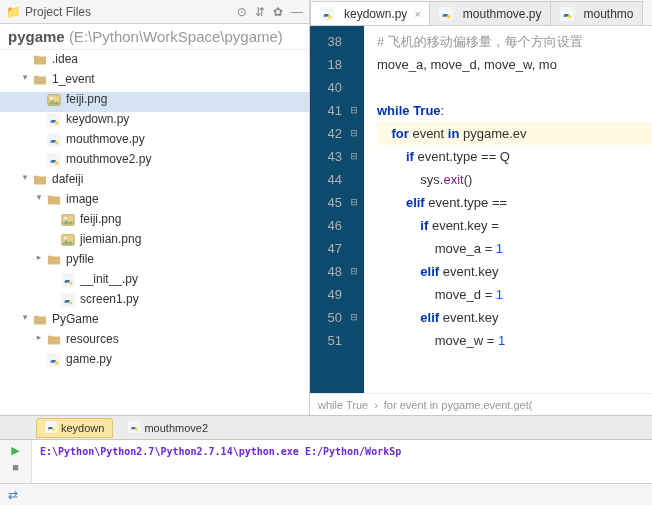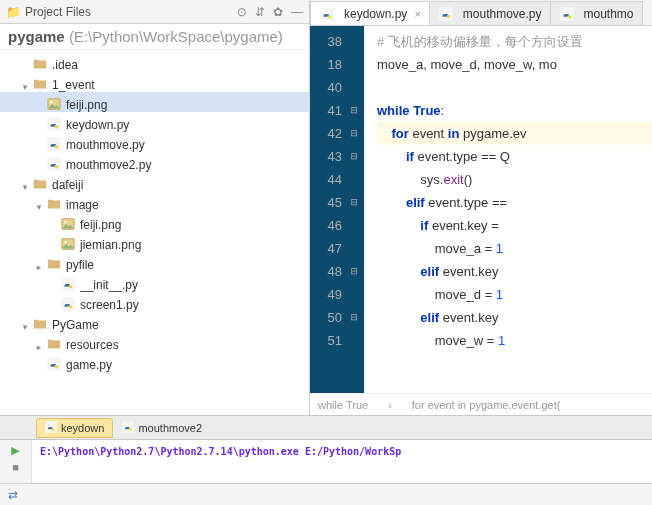--- a/index.html
+++ b/index.html
@@ -12,21 +12,21 @@
   .tool-icons { margin-left: auto; display: flex; gap: 8px; color: #888; }
   .tool-icons span { cursor: pointer; }
 
   
   .main { display: flex; flex: 1 1 auto; min-height: 0; }
 
   
   .sidebar { width: 310px; background: #fff; border-right: 1px solid #d0d0d0; display: flex; flex-direction: column; }
   .breadcrumb { padding: 4px 8px; color: #999; border-bottom: 1px solid #eee; font-size: 15px; }
   .tree { flex: 1 1 auto; overflow-y: auto; padding: 2px 0; }
-  .node { display: flex; align-items: flex-end; height: 20px; padding-right: 6px; white-space: nowrap; cursor: pointer; }
+  .node { display: flex; align-items: flex-start; height: 20px; padding-right: 6px; white-space: nowrap; cursor: pointer; }
   .node.selected { background: #d5e4f5; }
   .arrow { width: 10px; text-align: center; color: #888; font-size: 9px; user-select: none; }
   .icon { width: 16px; height: 16px; display: inline-flex; align-items: center; justify-content: center; margin: 0 4px 0 2px; }
   .icon svg { width: 14px; height: 14px; } .node.d1 { padding-left: 20px; }
   .node.d2 { padding-left: 34px; } .node.d3 { padding-left: 48px; }
 
   
   .editor { flex: 1 1 auto; display: flex; flex-direction: column; min-width: 0; background: #fff; }
   .tabs { height: 26px; display: flex; align-items: flex-end; background: #f5f5f5; border-bottom: 1px solid #d0d0d0; overflow: hidden; }
   .tab { height: 24px; display: flex; align-items: center; padding: 0 8px 0 6px; gap: 5px; border: 1px solid #d0d0d0; border-bottom: none; margin-right: -1px; background: #ececec; font-size: 12px; cursor: pointer; }
@@ -39,24 +39,24 @@
   .fold-col { position: absolute; right: 4px; top: 4px; display: flex; flex-direction: column; }
   .fold-col span { height: 23px; width: 12px; font-size: 9px; color: #aaa; text-align: center; }
   .code { flex: 1; padding: 4px 0 0 12px; white-space: pre; color: #333; overflow: hidden; }
   .code .line { height: 23px; }
   .code .hl { background: #fffae3; display: block; width: 100%; }
   .kw { color: #0033b3; font-weight: bold; }
   .func { color: #7a1f7a; }
   .cm { color: #999; }
   .num { color: #1750eb; }
 
-  .crumbs { height: 22px; border-top: 1px solid #eee; display: flex; align-items: center; padding: 0 8px; color: #999; font-size: 11px; gap: 20px; }
-
-  
-  .bottom-tabs { height: 24px; background: #ececec; border-top: 1px solid #c8c8c8; display: flex; align-items: center; padding-left: 36px; }
+  .crumbs { height: 22px; border-top: 1px solid #eee; display: flex; align-items: center; padding: 0 8px; color: #999; font-size: 11px; gap: 6px; }
+
+  
+  .bottom-tabs { height: 24px; background: #ececec; border-top: 1px solid #c8c8c8; display: flex; align-items: center; padding-left: 36px; gap: 6px; }
   .btab { height: 20px; display: flex; align-items: center; gap: 4px; padding: 0 8px; font-size: 11px; border: 1px solid transparent; border-radius: 3px 3px 0 0; cursor: pointer; }
   .btab.active { background: #fbe7a2; border-color: #e0c468; }
   .btab .py-icon svg { width: 12px; height: 12px; }
 
   
   .console { height: 44px; border-top: 1px solid #c8c8c8; background: #fff; display: flex; }
   .console-gut { width: 32px; background: #f5f5f5; border-right: 1px solid #e0e0e0; display: flex; flex-direction: column; align-items: center; padding-top: 4px; gap: 4px; color: #6a9e4f; font-size: 11px;}
   .console-out { flex: 1; padding: 6px 8px; font-family: Consolas,monospace; font-size: 10px; color: #6d28d9; white-space: nowrap; overflow: hidden; font-weight: bold; }
 
   .status { height: 22px; background: #f5f5f5; border-top: 1px solid #d0d0d0; display: flex; align-items: center; padding-left: 8px; color: #4a7db5; }

